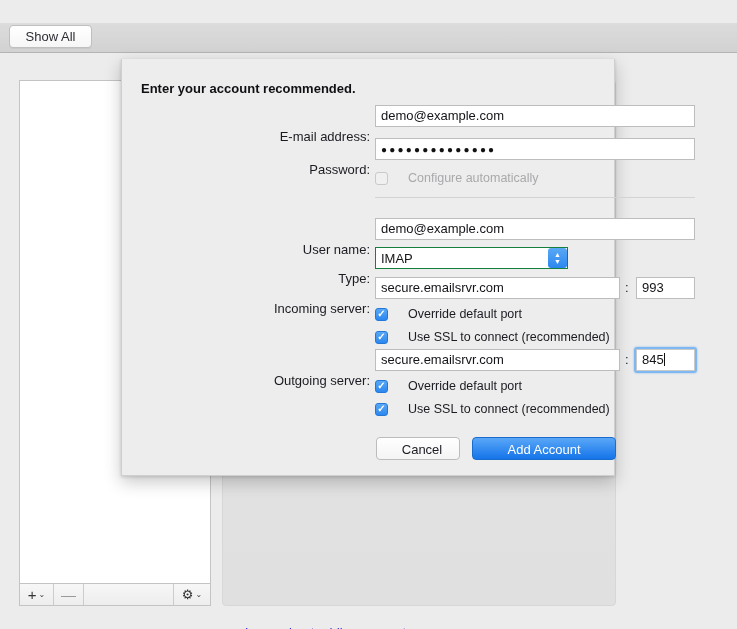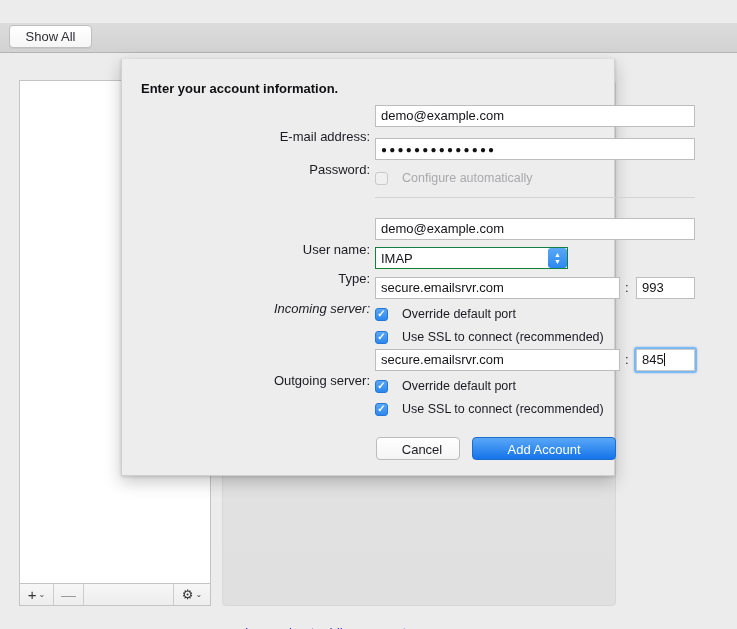--- a/index.html
+++ b/index.html
@@ -225,21 +225,21 @@
     border: 1px solid #cacaca;
   }
   .cbox .tick {
     color: #ffffff;
     font-size: 10px;
     line-height: 1;
     font-weight: bold;
     margin-top: -1px;
   }
   .cblabel {
-    margin-left: 14px;
+    margin-left: 20px;
     font-size: 12.5px;
     color: #1b1b22;
     white-space: nowrap;
   }
   .cblabel.dim { color: #a9a9ad; }
 
   
   .popup {
     position: absolute;
     height: 22px;
@@ -346,21 +346,21 @@
 
     <div class="content-panel"></div>
 
     <div class="behind-text">online email</div>
 
     <div class="learn-link">Learn about adding accounts</div>
   </div>
 
   <div class="sheet">
 
-    <div class="sheet-title">Enter your account information.</div>
+    <div class="sheet-title">Enter your account recommended.</div>
 
     <div class="row" style="left:9px; top:46px; width:239px;">
       <div class="label-col" style="width:239px;">
         <span class="flabel">E-mail address:</span>
       </div>
     </div>
     <div class="txtfield" style="left:253px; top:46px; width:320px;">demo@example.com</div>
 
     <div class="row" style="left:9px; top:79px; width:239px;">
       <div class="label-col" style="width:239px;">
@@ -389,21 +389,21 @@
       </div>
     </div>
     <div class="popup" style="left:253px; top:188px; width:193px;">
       <span class="pval">IMAP</span>
       <span class="stepper">
         <span>▲</span>
         <span>▼</span>
       </span>
     </div>
 
-    <div class="row" style="left:9px; top:218px; width:239px;font-style:italic;">
+    <div class="row" style="left:9px; top:218px; width:239px;">
       <div class="label-col" style="width:239px;">
         <span class="flabel">Incoming server:</span>
       </div>
     </div>
     <div class="txtfield" style="left:253px; top:218px; width:245px;">secure.emailsrvr.com</div>
     <div class="colon" style="left:503px; top:218px;">:</div>
     <div class="txtfield" style="left:514px; top:218px; width:59px;">993</div>
 
     <div class="cbrow" style="left:253px; top:246px;">
       <span class="cbox on">

